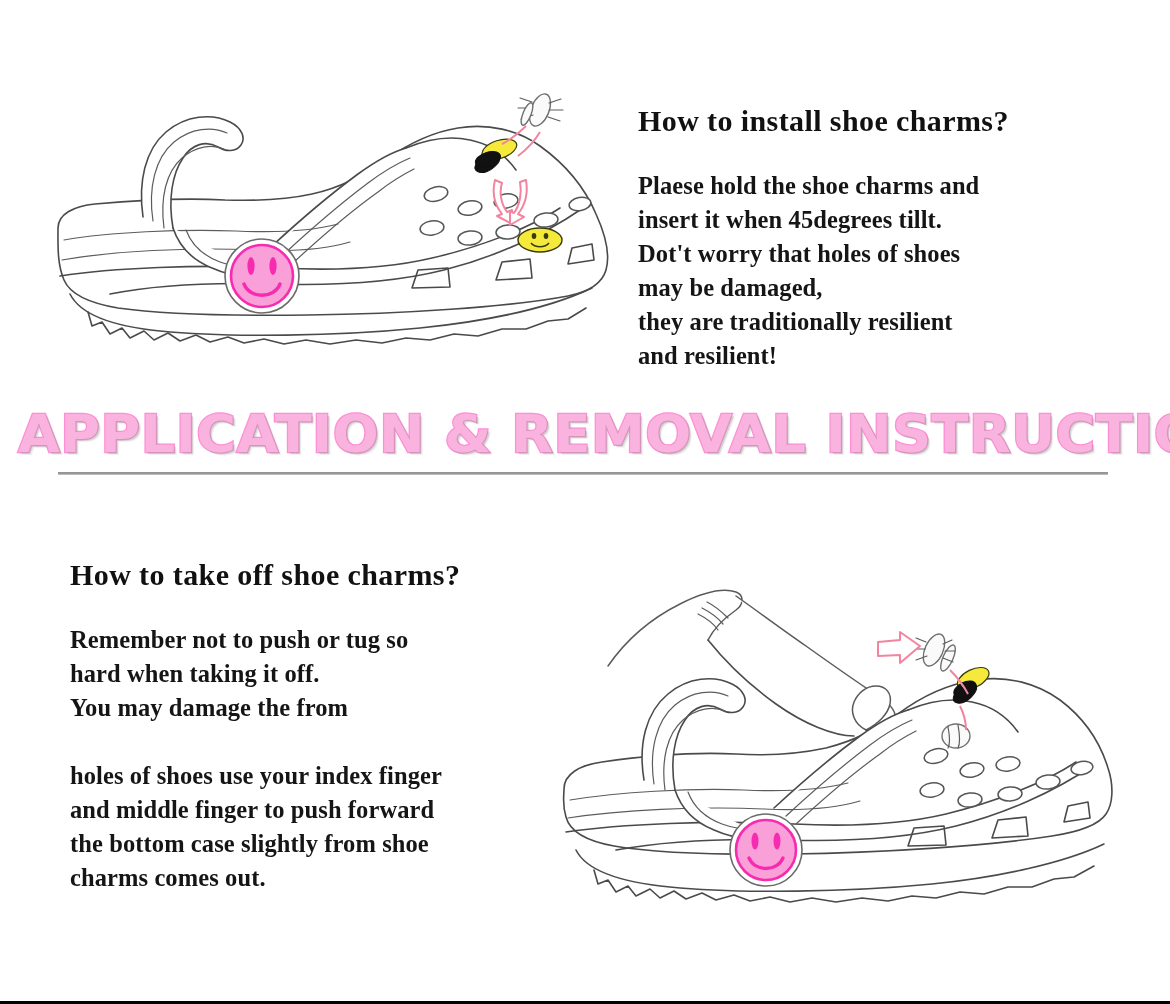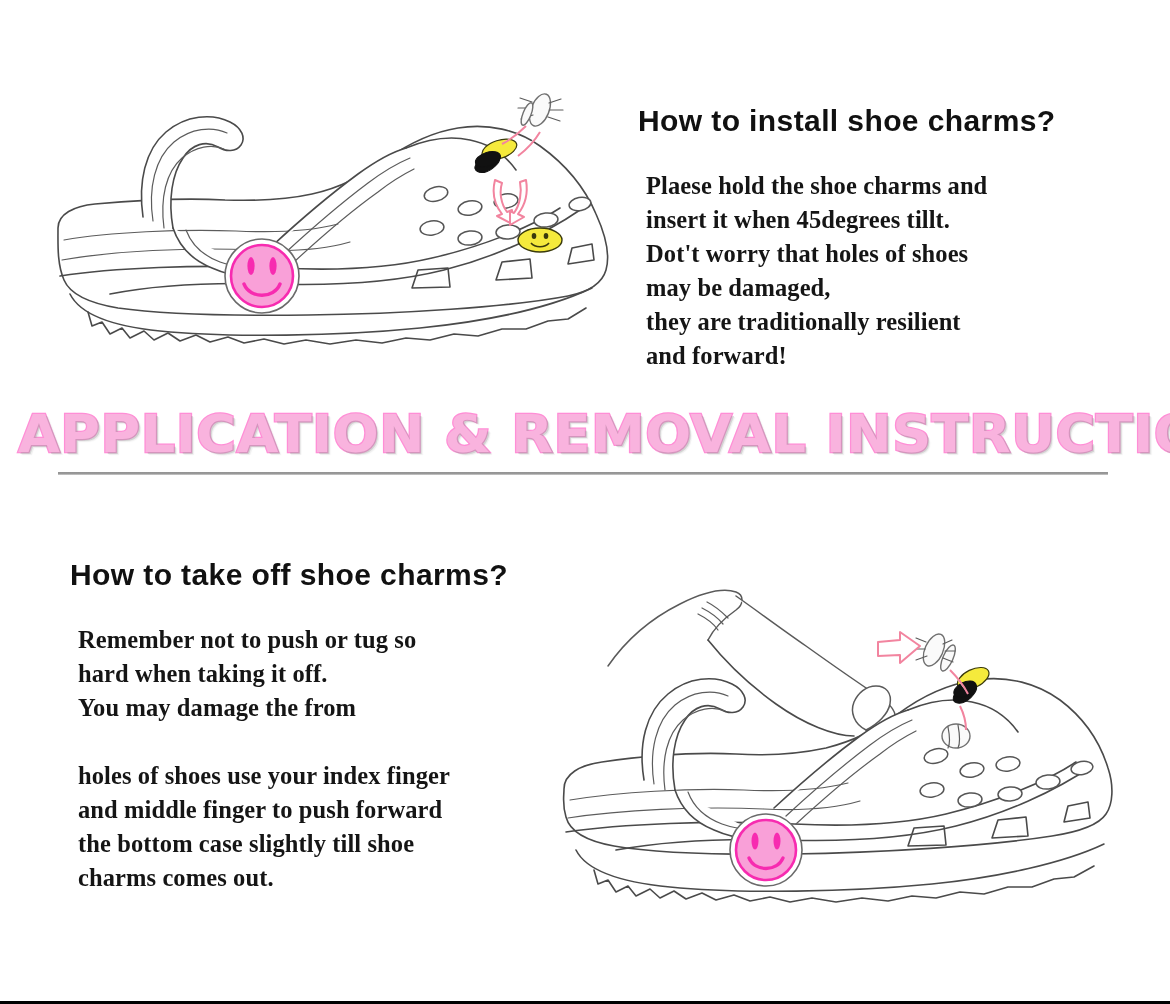--- a/index.html
+++ b/index.html
@@ -38,36 +38,36 @@
     height: 265px;
   }
   .install-text {
     position: absolute;
     left: 638px;
     top: 104px;
     width: 500px;
   }
 
   .h-title {
-    font-family: Liberation Sans, sans-serif;
+    font-family: Liberation Serif, serif;
     font-weight: bold;
     font-size: 30px;
     color: #111111;
     letter-spacing: 0.4px;
     margin: 0;
     line-height: 1.15;
     white-space: nowrap;
   }
   .body-copy {
     font-family: "Liberation Serif", serif;
     font-weight: bold;
     font-size: 24.5px;
     color: #151515;
     line-height: 1.39;
-    margin: 8px;
+    margin: 0;
     letter-spacing: 0.1px;
   }
   .install-text .body-copy { margin-top: 30px; }
 
   
   .banner-wrap {
     position: absolute;
     left: 0;
     top: 404px;
     width: 1170px;
@@ -234,42 +234,42 @@
     </div>
 
     <div class="install-text">
       <h2 class="h-title">How to install shoe charms?</h2>
       <p class="body-copy">
         <span>Plaese hold the shoe charms and</span><br>
         <span>insert it when 45degrees tillt.</span><br>
         <span>Dot't worry that holes of shoes</span><br>
         <span>may be damaged,</span><br>
         <span>they are traditionally resilient</span><br>
-        <span>and forward!</span>
+        <span>and resilient!</span>
       </p>
     </div>
   </div>
 
   <div class="banner-wrap">
     <div class="banner-text">APPLICATION &amp; REMOVAL INSTRUCTIONS</div>
     <div class="banner-rule"></div>
   </div>
 
   <div class="section-remove">
 
     <div class="remove-text">
       <h2 class="h-title">How to take off shoe charms?</h2>
       <p class="body-copy">
         <span>Remember not to push or tug so</span><br>
         <span>hard when taking it off.</span><br>
         <span>You may damage the from</span><br>
         <br>
         <span>holes of shoes use your index finger</span><br>
         <span>and middle finger to push forward</span><br>
-        <span>the bottom case slightly till shoe</span><br>
+        <span>the bottom case slightly from shoe</span><br>
         <span>charms comes out.</span>
       </p>
     </div>
 
     <div class="shoe-bottom">
       <svg viewBox="0 0 565 340" width="565" height="340">
 
         <g>
           <path class="ln-hand" d="M60 92 C78 66 104 44 132 30 C156 18 176 14 188 18
             C196 21 196 30 188 36 C178 43 166 54 160 66"></path>

